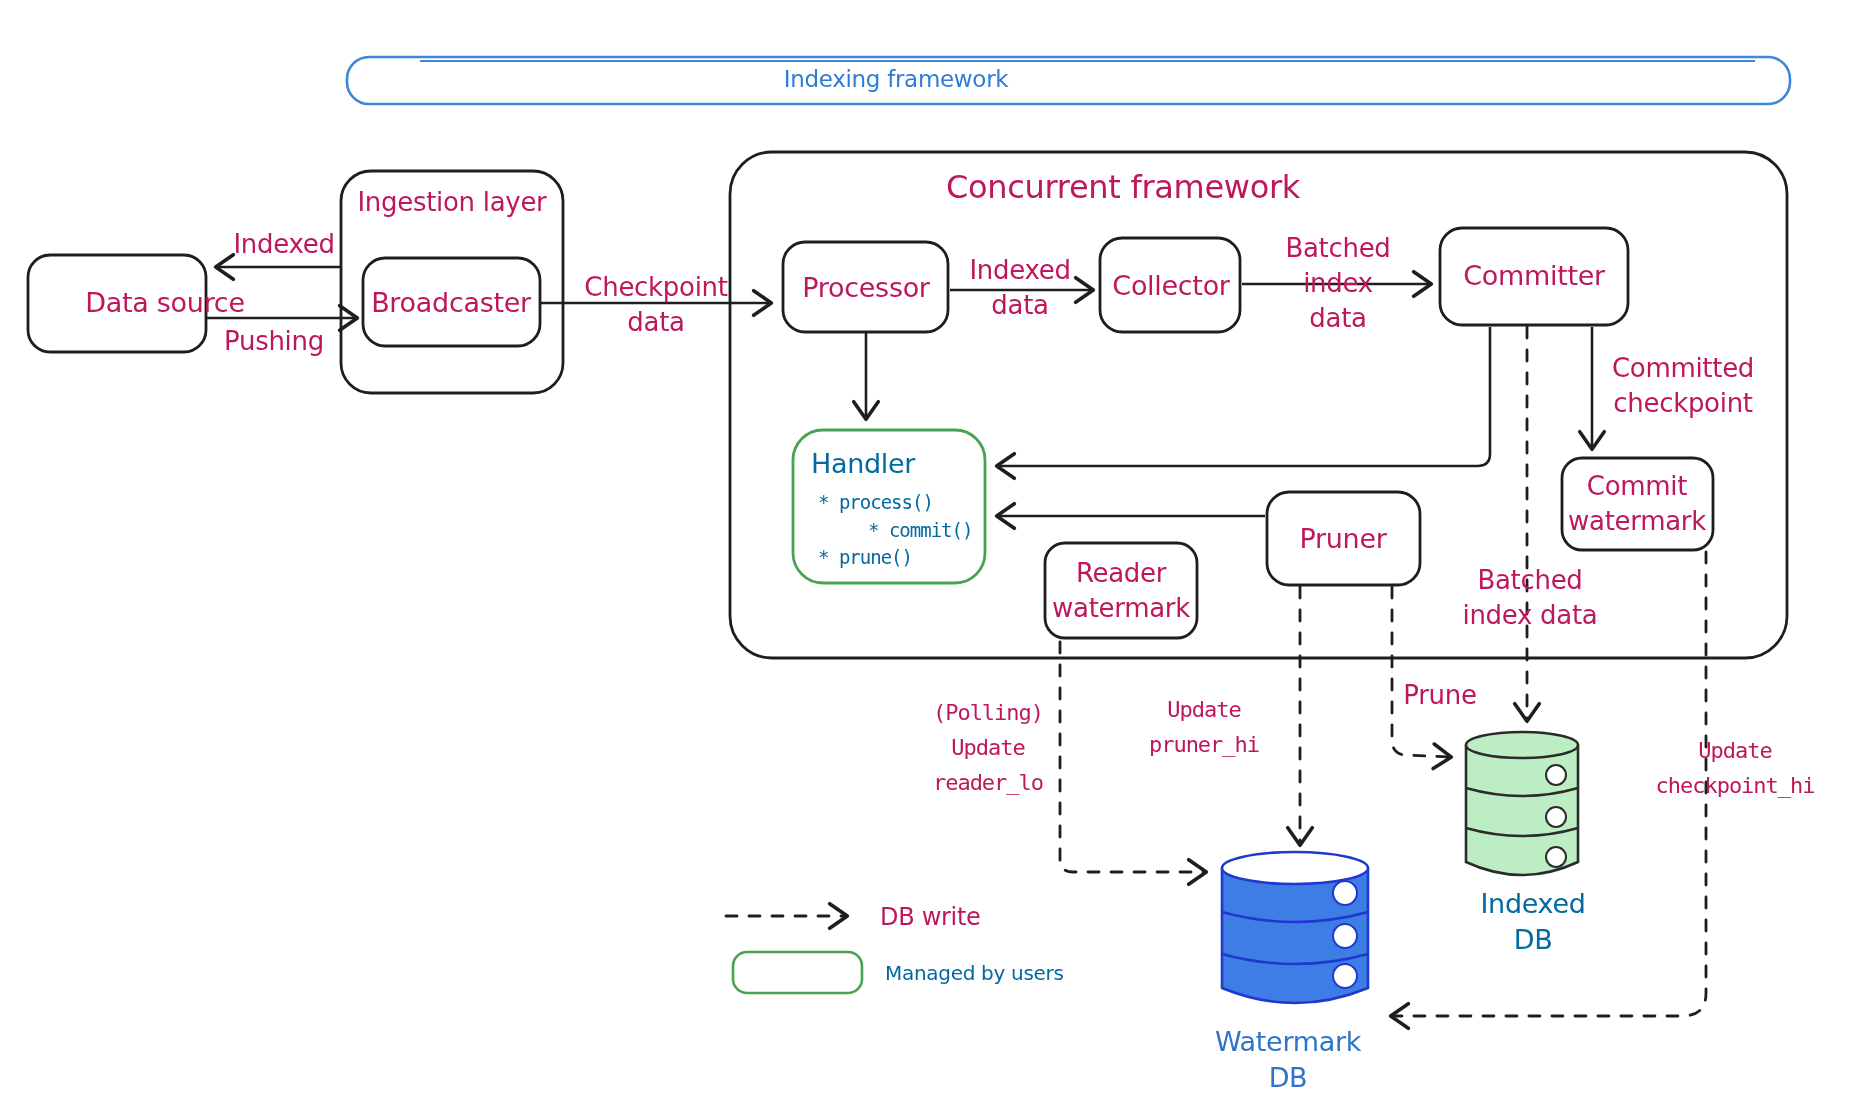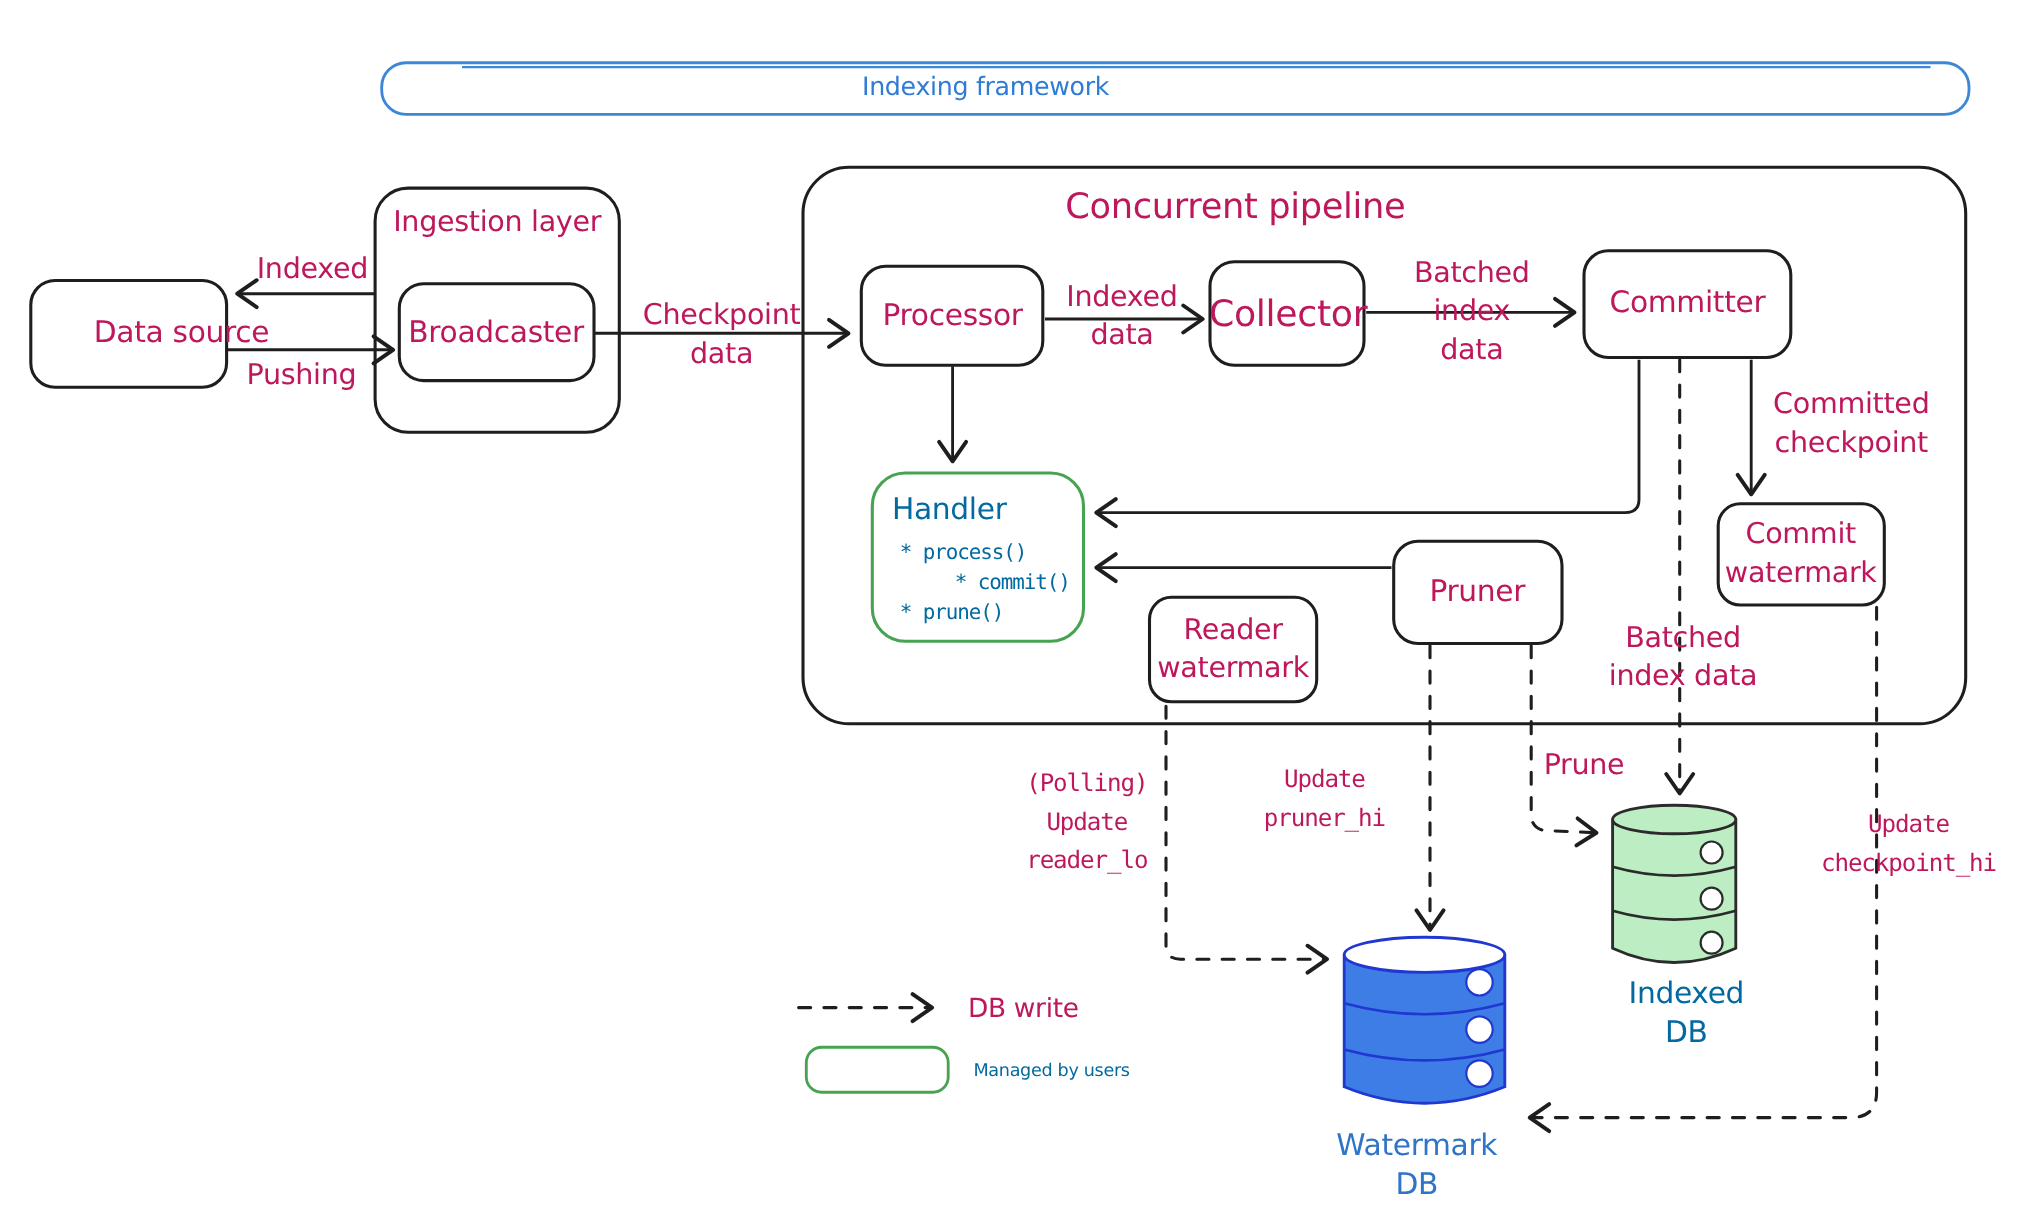--- a/index.html
+++ b/index.html
@@ -84,25 +84,25 @@
   <div class="lbl accent" style="left:896px;top:80px;font-size:23px;">Indexing framework</div>
 
   <div class="lbl" style="left:117px;top:303px;font-size:27px;margin-left:48px;">Data source</div>
   <div class="lbl" style="left:284px;top:245px;font-size:26px;">Indexed</div>
   <div class="lbl" style="left:274px;top:342px;font-size:26px;">Pushing</div>
   <div class="lbl" style="left:452px;top:203px;font-size:26px;">Ingestion layer</div>
   <div class="lbl" style="left:451px;top:303px;font-size:27px;">Broadcaster</div>
   <div class="lbl" style="left:656px;top:305px;font-size:26px;">Checkpoint
 data</div>
 
-  <div class="lbl" style="left:1123px;top:188px;font-size:32px;">Concurrent pipeline</div>
+  <div class="lbl" style="left:1123px;top:188px;font-size:32px;">Concurrent framework</div>
   <div class="lbl" style="left:866px;top:288px;font-size:27px;">Processor</div>
   <div class="lbl" style="left:1020px;top:288px;font-size:26px;">Indexed
 data</div>
-  <div class="lbl" style="left:1171px;top:286px;font-size:33px;">Collector</div>
+  <div class="lbl" style="left:1171px;top:286px;font-size:27px;">Collector</div>
   <div class="lbl" style="left:1338px;top:284px;font-size:26px;">Batched
 index
 data</div>
   <div class="lbl" style="left:1534px;top:276px;font-size:27px;">Committer</div>
   <div class="lbl" style="left:1683px;top:386px;font-size:26px;">Committed
 checkpoint</div>
   <div class="lbl" style="left:1637px;top:504px;font-size:26px;">Commit
 watermark</div>
 
   <div class="lbl green" style="left:863px;top:464px;font-size:27px;">Handler</div>
@@ -119,20 +119,20 @@
   <div class="lbl mono" style="left:988px;top:748px;font-size:22px;">(Polling)
 Update
 reader_lo</div>
   <div class="lbl mono" style="left:1204px;top:727px;font-size:22px;">Update
 pruner_hi</div>
   <div class="lbl" style="left:1440px;top:696px;font-size:26px;">Prune</div>
   <div class="lbl mono" style="left:1735px;top:768px;font-size:22px;">Update
 checkpoint_hi</div>
 
   <div class="lbl left" style="left:880px;top:917px;font-size:24px;">DB write</div>
-  <div class="lbl left green" style="left:885px;top:973px;font-size:16px;">Managed by users</div>
+  <div class="lbl left green" style="left:885px;top:973px;font-size:20px;">Managed by users</div>
 
   <div class="lbl green" style="left:1533px;top:922px;font-size:27px;">Indexed
 DB</div>
   <div class="lbl blue" style="left:1288px;top:1060px;font-size:27px;">Watermark
 DB</div>
 
 </div>
 
 </body></html>

